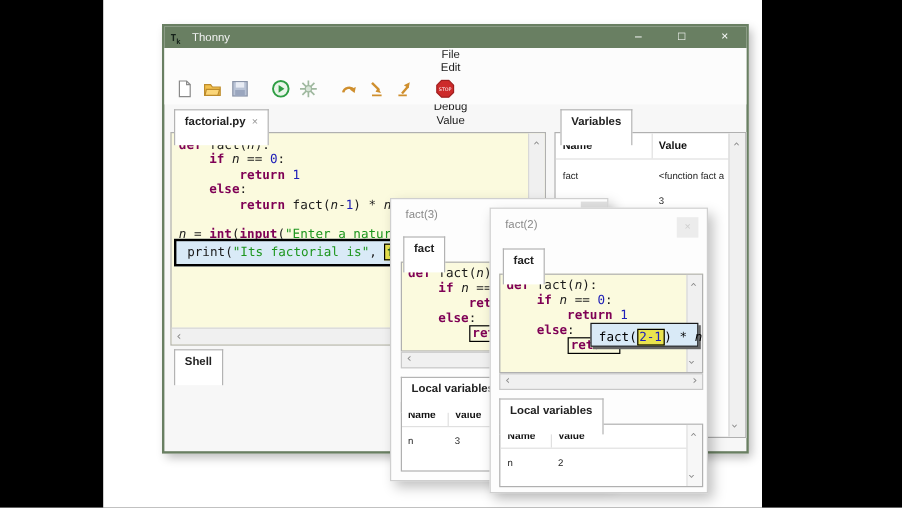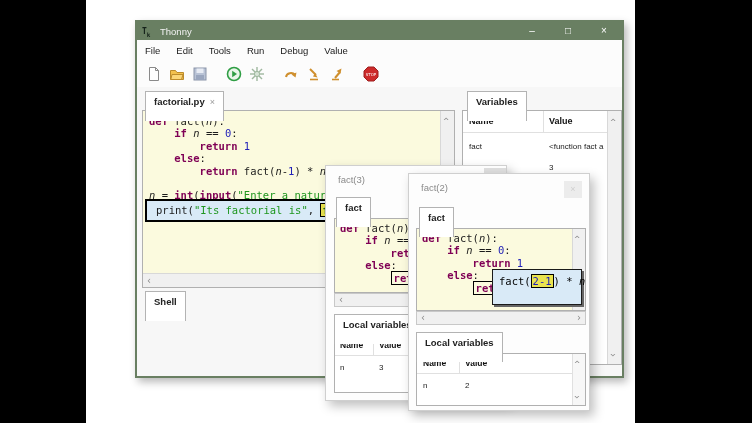--- a/index.html
+++ b/index.html
@@ -17,21 +17,21 @@
     left:135px;top:20px;width:489px;height:358px;
     background:#f7f7f7;border:2px solid #697f62;box-sizing:border-box;
     box-shadow:3px 4px 8px rgba(0,0,0,.28);z-index:1;
   }
   #titlebar{left:0;top:0;right:0;height:18px;background:#697f62;display:flex;align-items:center;}
   #app-icon{width:13px;height:11px;margin-left:5px;color:#15221a;font:bold 8px "DejaVu Sans Mono",monospace;line-height:11px;}
   #title-text{color:#f2f2f2;font-size:9.5px;margin-left:5px;}
   #win-controls{position:absolute;right:0;top:0;height:18px;display:flex;}
   .winbtn{width:36px;height:18px;color:#fff;font-size:10px;line-height:17px;text-align:center;}
 
-  #menubar{left:0;top:18px;right:0;height:20px;background:#fcfcfc;display:flex;align-items:center;padding-left:8px;box-sizing:border-box;}
+  #menubar{left:0;top:18px;right:0;height:20px;background:#fcfcfc;display:flex;align-items:center;padding-left:8px;box-sizing:border-box;flex-direction:column;}
   .menu-item{font-size:9.5px;color:#1a1a1a;margin-right:16px;}
 
   #toolbar{left:0;top:38px;right:0;height:27px;background:#fcfcfc;display:flex;align-items:center;padding-left:9px;box-sizing:border-box;}
   .tbi{width:16px;height:16px;margin-right:7px;}
   .tgap{width:11px;}
 
   
   .tab{
     position:absolute;background:#fff;border:1px solid #b3b3b3;border-bottom:none;
     font-size:9.5px;font-weight:600;color:#222;padding:4px 8px 14px 8px;z-index:3;
@@ -100,21 +100,21 @@
   #fact3-code .codewrap{padding:3px 0 0 5px;}
   #fact3-hscroll{left:8px;top:127px;width:166px;height:14px;background:#f0f0f0;border:1px solid #c8c8c8;box-sizing:border-box;}
   #fact3-loctab{left:8px;top:148px;}
   #fact3-locals{left:8px;top:169px;width:166px;height:58px;}
 
   #fact2-tabcode{left:10px;top:33px;}
   #fact2-code{left:7px;top:54px;width:170px;height:83px;background:#fbfade;}
   #fact2-code .codewrap{position:absolute;left:0;top:0;right:12px;bottom:0;padding:3px 0 0 5px;overflow:hidden;}
   #fact2-code .vs2{position:absolute;right:0;top:0;width:12px;bottom:0;background:#f0f0f0;border-left:1px solid #d8d8d8;}
   #fact2-tooltip{
-    position:absolute;left:75px;top:40px;width:90px;height:36px;z-index:5;
+    position:absolute;left:75px;top:40px;width:90px;height:20px;z-index:5;
     background:#d9eaf7;border:1px solid #1a1a1a;box-shadow:2px 2px 0 #666;
     font-family:"DejaVu Sans Mono",monospace;font-size:10.5px;line-height:22px;padding-left:6px;white-space:pre;box-sizing:border-box;
   }
   #fact2-hscroll{left:7px;top:137px;width:170px;height:14px;background:#f0f0f0;border:1px solid #c8c8c8;box-sizing:border-box;}
   #fact2-loctab{left:7px;top:158px;}
   #fact2-locals{left:7px;top:179px;width:170px;height:53px;}
   #fact2-locals .vs3{position:absolute;right:0;top:0;width:12px;bottom:0;background:#f7f7f7;border-left:1px solid #e0e0e0;}
 
   .loc-head span{font-size:8.5px;font-weight:bold;color:#111;position:absolute;top:4px;}
 </style>

